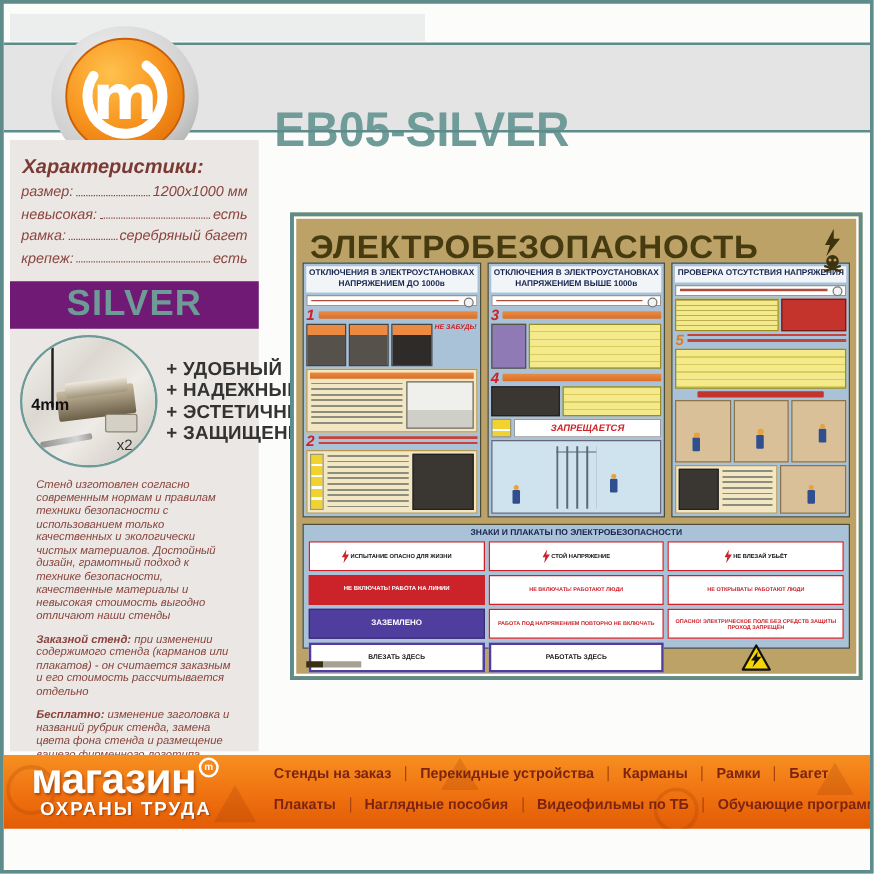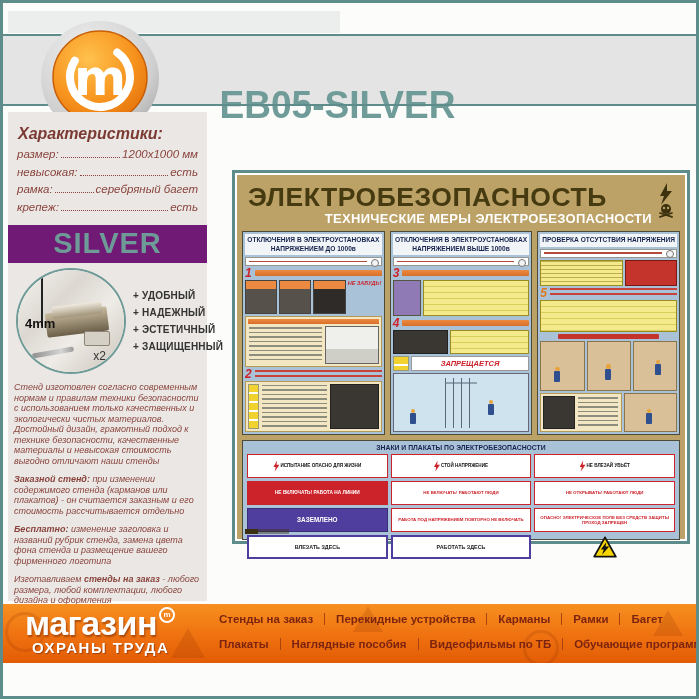--- a/index.html
+++ b/index.html
@@ -28,22 +28,22 @@
   .cframe{position:absolute;left:28px;top:40px;width:62px;height:24px;background:linear-gradient(180deg,#c8bb9f,#6b5f49);
           transform:rotate(-7deg);border-radius:2px;}
   .cframe2{position:absolute;left:34px;top:34px;width:50px;height:12px;background:linear-gradient(180deg,#efe9dd,#a2967c);
            transform:rotate(-7deg);border-radius:2px;}
   .vline{position:absolute;left:23px;top:8px;width:1.5px;height:48px;background:#222;}
   .mm-label{position:absolute;left:7px;top:46px;font-size:13px;font-weight:bold;color:#111;}
   .bracket{position:absolute;right:14px;bottom:26px;width:24px;height:13px;background:#d5d0c5;border:1px solid #8a8575;border-radius:2px;}
   .screw{position:absolute;left:14px;bottom:17px;width:42px;height:5px;background:linear-gradient(90deg,#8f8f8f,#d5d5d5 70%,#9a9a9a);
          transform:rotate(-10deg);border-radius:2px;}
   .x2-label{position:absolute;right:18px;bottom:9px;font-size:12px;color:#333;}
-  .features{margin-left:7px;font-size:10px;font-weight:bold;color:#333;line-height:17px;letter-spacing:.2px;white-space:nowrap;}
-  .paras{padding:4px 6px 0;}
+  .features{margin-left:7px;font-size:15px;font-weight:bold;color:#333;line-height:17px;letter-spacing:.2px;white-space:nowrap;}
+  .paras{padding:4px 21px 0;}
   .paras p{margin:0 0 8px;font-size:9px;font-style:italic;color:#8a443d;line-height:10.5px;}
   
   .poster{position:absolute;left:229px;top:167px;width:458px;height:374px;box-sizing:border-box;border:3px solid #5d8c8b;
           background:#bca266;box-shadow:inset 0 0 0 2px #fff;padding:9px 7px 7px;}
   .ptitle{font-size:26px;font-weight:bold;color:#453a10;letter-spacing:.5px;line-height:1;margin:2px 0 0 6px;transform:scaleX(1.02);transform-origin:left;}
   .psub{font-size:13px;font-weight:bold;color:#fff;text-align:right;margin:1px 28px 5px 0;letter-spacing:.3px;}
   .skull{position:absolute;right:12px;top:10px;}
   .pcols{display:flex;gap:5px;height:204px;}
   .pcol{flex:1;background:#a9c2d8;border:1px solid #4b4b37;display:flex;flex-direction:column;gap:2px;padding:2px;overflow:hidden;}
   .pcol-h{background:#f1f5f8;color:#16234e;font-weight:bold;font-size:6.6px;text-align:center;line-height:1.3;padding:2px 1px;}
@@ -228,21 +228,20 @@
     <div class="paras">
         <p><span>Стенд изготовлен согласно современным нормам и правилам техники безопасности с использованием только качественных и экологически чистых материалов. Достойный дизайн, грамотный подход к технике безопасности, качественные материалы и невысокая стоимость выгодно отличают наши стенды</span></p>
         <p><b>Заказной стенд:</b><span> при изменении содержимого стенда (карманов или плакатов) - он считается заказным и его стоимость рассчитывается отдельно</span></p>
         <p><b>Бесплатно:</b><span> изменение заголовка и названий рубрик стенда, замена цвета фона стенда и размещение вашего фирменного логотипа</span></p>
         <p><span>Изготавливаем </span><b>стенды на заказ</b><span> - любого размера, любой комплектации, любого дизайна и оформления</span></p>
       </div>
   </div>
 
   <div class="poster">
     <div class="ptitle">ЭЛЕКТРОБЕЗОПАСНОСТЬ</div>
-    <div class="psub">ТЕХНИЧЕСКИЕ МЕРЫ ЭЛЕКТРОБЕЗОПАСНОСТИ</div>
     <svg class="skull" width="18" height="36" viewBox="0 0 18 36">
       <polygon points="10,0 3,13 7,13 4,22 15,8 10,8" fill="#3c320e"></polygon>
       <circle cx="9" cy="26" r="5" fill="#3c320e"></circle>
       <circle cx="7" cy="25" r="1.2" fill="#bca266"></circle>
       <circle cx="11" cy="25" r="1.2" fill="#bca266"></circle>
       <rect x="2" y="31" width="14" height="1.8" fill="#3c320e" transform="rotate(18 9 32)"></rect>
       <rect x="2" y="31" width="14" height="1.8" fill="#3c320e" transform="rotate(-18 9 32)"></rect>
     </svg>
 
     <div class="pcols">

